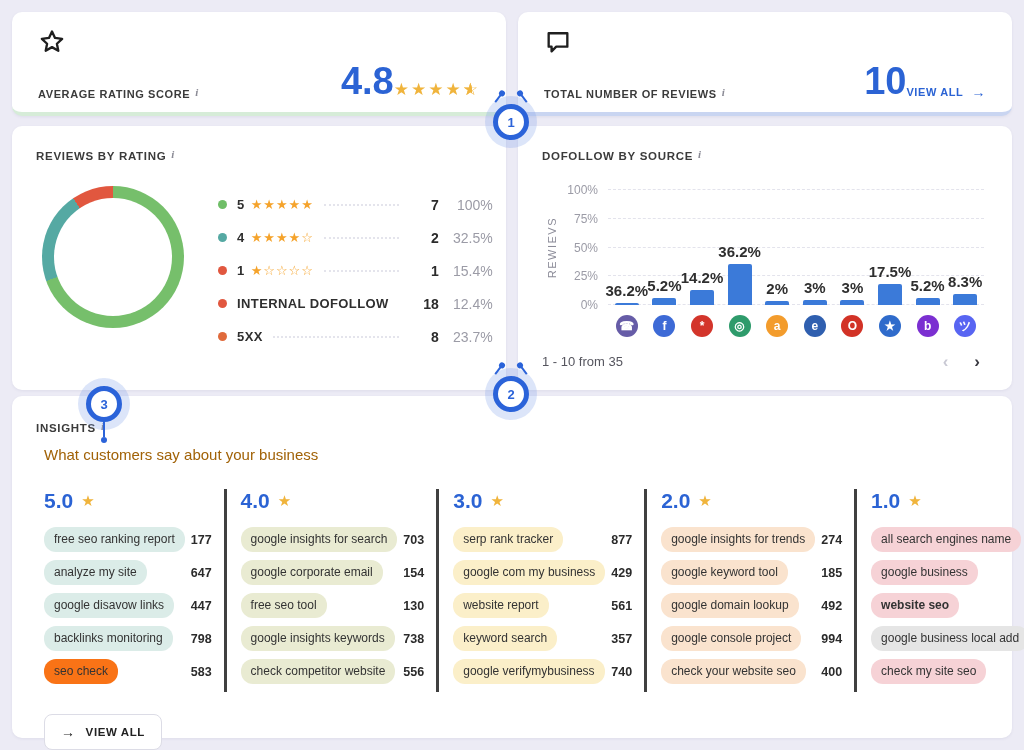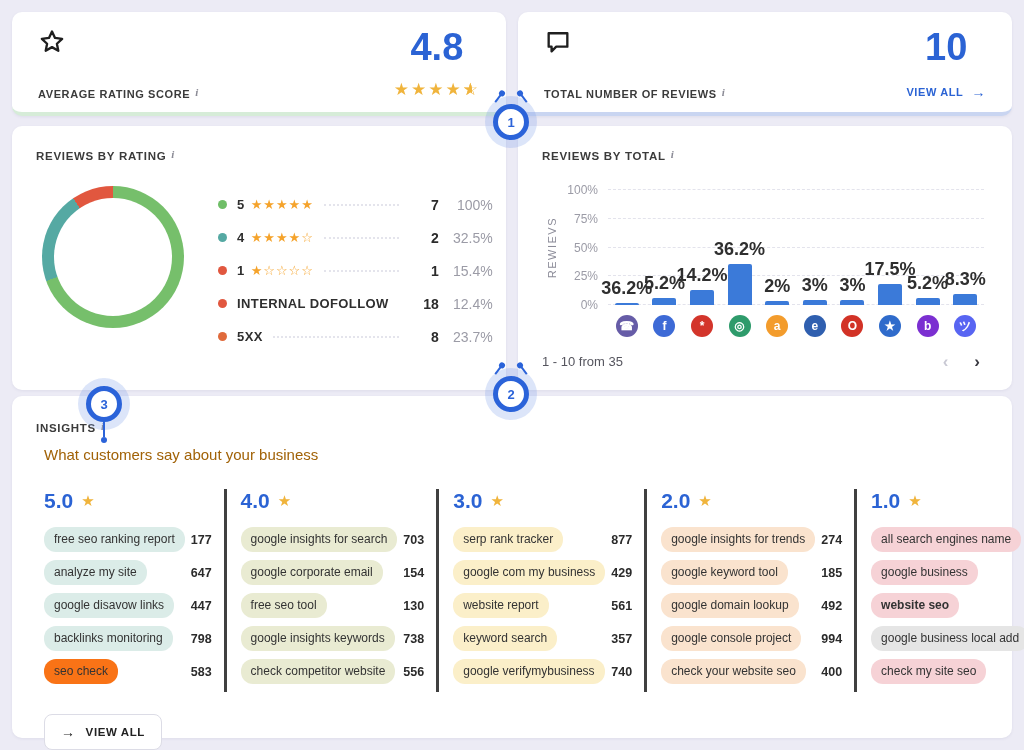--- a/index.html
+++ b/index.html
@@ -18,21 +18,21 @@
     box-shadow:0 1px 3px rgba(70,70,120,.08);
   }
   
   #card-avg   { left:12px;  top:12px; width:494px; height:104px; border-bottom:4px solid #D6ECD8; }
   #card-total { left:518px; top:12px; width:494px; height:104px; border-bottom:4px solid #C9D5F1; }
   .stat-card-inner { display:flex; justify-content:space-between; height:100%; padding:16px 26px 12px 26px; }
   .stat-left { display:flex; flex-direction:column; justify-content:space-between; }
   .stat-icon svg { width:28px; height:28px; display:block; }
   .stat-label { font-size:11px; font-weight:bold; letter-spacing:.6px; color:#3b3b3b; }
   .info-i { font-family:"Liberation Serif", serif; font-style:italic; font-size:11px; color:#8a8a95; margin-left:5px; vertical-align:2px; }
-  .stat-right { display:flex; flex-direction:column; align-items:center; justify-content:space-between; }
+  .stat-right { display:flex; flex-direction:row; align-items:flex-end; justify-content:space-between; }
   .big-num { font-size:38px; font-weight:bold; color:#2B63D4; line-height:1; }
   .score-stars { font-size:17px; color:#F0B43C; letter-spacing:2px; }
   .half-star { position:relative; display:inline-block; }
   .half-star .base { color:#F0B43C; }
   .half-star .fill { position:absolute; left:0; top:0; width:55%; overflow:hidden; color:#F0B43C; }
   .view-all-link { font-size:11px; font-weight:bold; letter-spacing:.6px; color:#2B63D4; cursor:pointer; display:flex; align-items:center; gap:8px; }
   .view-all-link .arr { font-size:14px; }
   
   #card-rating { left:12px;  top:126px; width:494px; height:264px; padding:22px 24px; }
   #card-source { left:518px; top:126px; width:494px; height:264px; padding:22px 24px; }
@@ -51,21 +51,21 @@
   .legend-pct { width:54px; text-align:right; font-size:14px; color:#9b9ba6; }
   
   .chart-row { display:flex; margin-top:28px; height:115px; }
   .ylab { width:20px; display:flex; align-items:center; justify-content:center; }
   .ylab span { writing-mode:vertical-rl; transform:rotate(180deg); font-size:11px; letter-spacing:1.5px; color:#8b8b98; }
   .yticks { width:46px; position:relative; }
   .ytick { position:absolute; right:10px; transform:translateY(50%); font-size:12px; color:#9b9ba6; }
   .plot { flex:1; position:relative; margin-right:4px; }
   .gridline { position:absolute; left:0; right:0; height:0; border-top:1px dashed #e3e3ec; }
   .bar { position:absolute; width:24px; transform:translateX(-50%); background:#3B7AD9; border-radius:2px 2px 0 0; bottom:0; }
-  .bar-label { position:absolute; transform:translateX(-50%); font-size:18px; font-weight:bold; color:#2f2f2f; white-space:nowrap; }
+  .bar-label { position:absolute; transform:translateX(-50%); font-size:15px; font-weight:bold; color:#2f2f2f; white-space:nowrap; }
   .icons-row { margin-left:66px; margin-right:4px; display:flex; margin-top:10px; }
   .icon-slot { width:10%; display:flex; justify-content:center; }
   .source-icon { width:22px; height:22px; border-radius:50%; color:#fff; font-size:12px; font-weight:bold; display:flex; align-items:center; justify-content:center; line-height:1; }
   .pager-row { display:flex; justify-content:space-between; align-items:center; margin-top:16px; }
   .pager-text { font-size:13px; color:#55555e; }
   .pager-arrows { display:flex; gap:26px; margin-right:8px; }
   .pager-arrow { font-size:17px; font-weight:bold; cursor:pointer; line-height:1; }
   .pager-prev { color:#c9c9d4; }
   .pager-next { color:#3a3a42; }
   
@@ -177,21 +177,21 @@
           <span class="legend-label">5XX</span>
           <span class="leader"></span>
           <span class="legend-count">8</span>
           <span class="legend-pct">23.7%</span>
         </div>
       </div>
   </div>
 </div>
 
 <div class="card" id="card-source">
-  <div class="card-title"><span>REVIEWS BY TOTAL</span><span class="info-i">i</span></div>
+  <div class="card-title"><span>DOFOLLOW BY SOURCE</span><span class="info-i">i</span></div>
   <div class="chart-row">
     <div class="ylab">
         <span>REWIEVS</span>
       </div>
     <div class="yticks" id="yticks">
         <span class="ytick" style="bottom: 0%;">0%</span>
         <span class="ytick" style="bottom: 25%;">25%</span>
         <span class="ytick" style="bottom: 50%;">50%</span>
         <span class="ytick" style="bottom: 75%;">75%</span>
         <span class="ytick" style="bottom: 100%;">100%</span>

